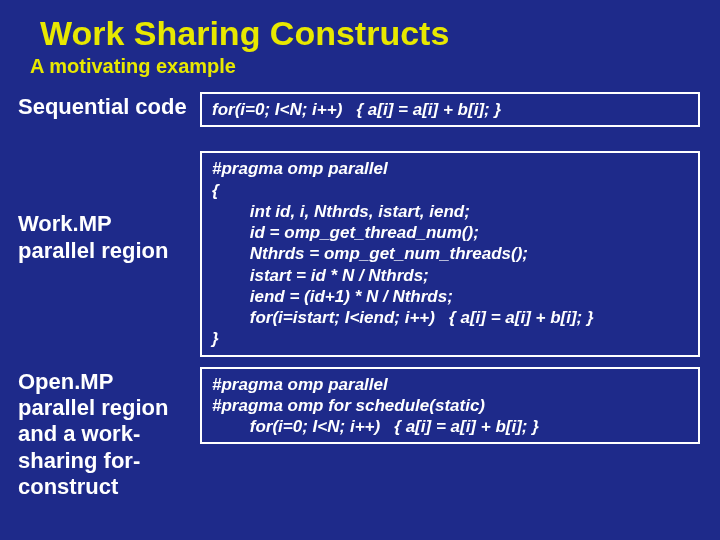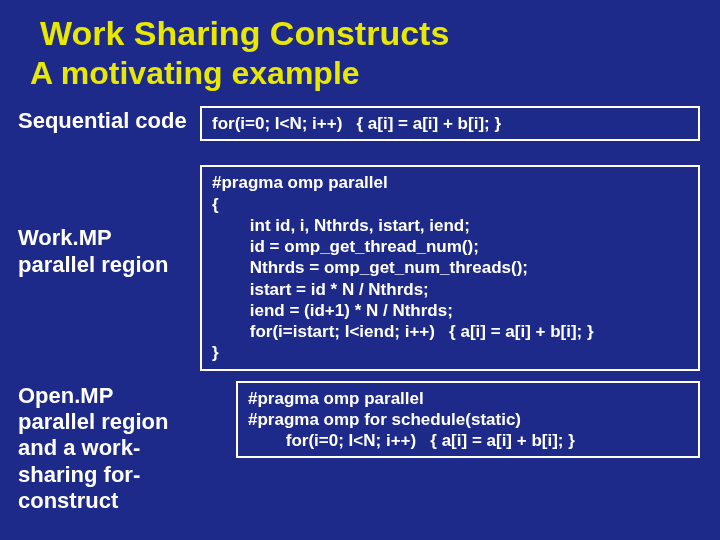--- a/index.html
+++ b/index.html
@@ -21,21 +21,21 @@
   }
   .title {
     color: #e8e800;
     font-weight: bold;
     font-size: 34px;
     margin: 4px 0 0 40px;
   }
   .subtitle {
     color: #e8e800;
     font-weight: bold;
-    font-size: 32px;
+    font-size: 20px;
     margin: 2px 0 14px 30px;
   }
   .row {
     display: flex;
     align-items: flex-start;
     margin: 10px 0 0 0;
   }
   .label-col {
     width: 200px;
     flex: 0 0 200px;
@@ -53,29 +53,29 @@
   .code-box {
     border: 2px solid #ffffff;
     background: #1e2a8a;
     color: #ffffff;
     font-size: 17px;
     font-weight: bold;
     font-family: Arial, Helvetica, sans-serif;
     padding: 5px 10px 5px 10px;
     line-height: 1.25;
     white-space: pre;
+    font-style: italic;
   }
   .row.middle .label-col {
     padding-top: 60px;
   }
   .row.middle {
     margin-top: 24px;
   }
   .row.last {
-    gap: 36px;
   }
 </style>
 </head>
 <body>
 
 <div class="slide">
   <div class="title">Work Sharing Constructs</div>
   <div class="subtitle">A motivating example</div>
 
   <div class="row">

